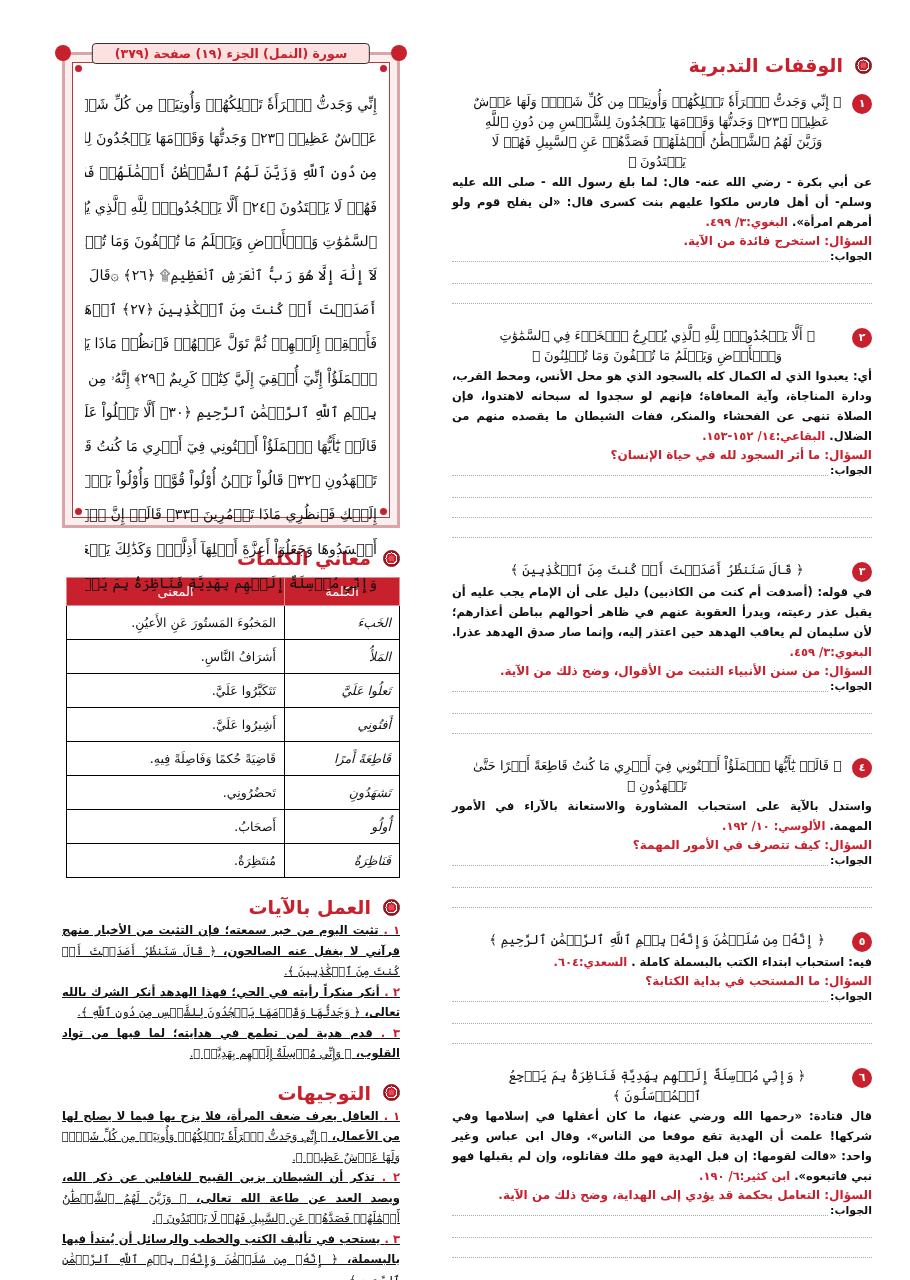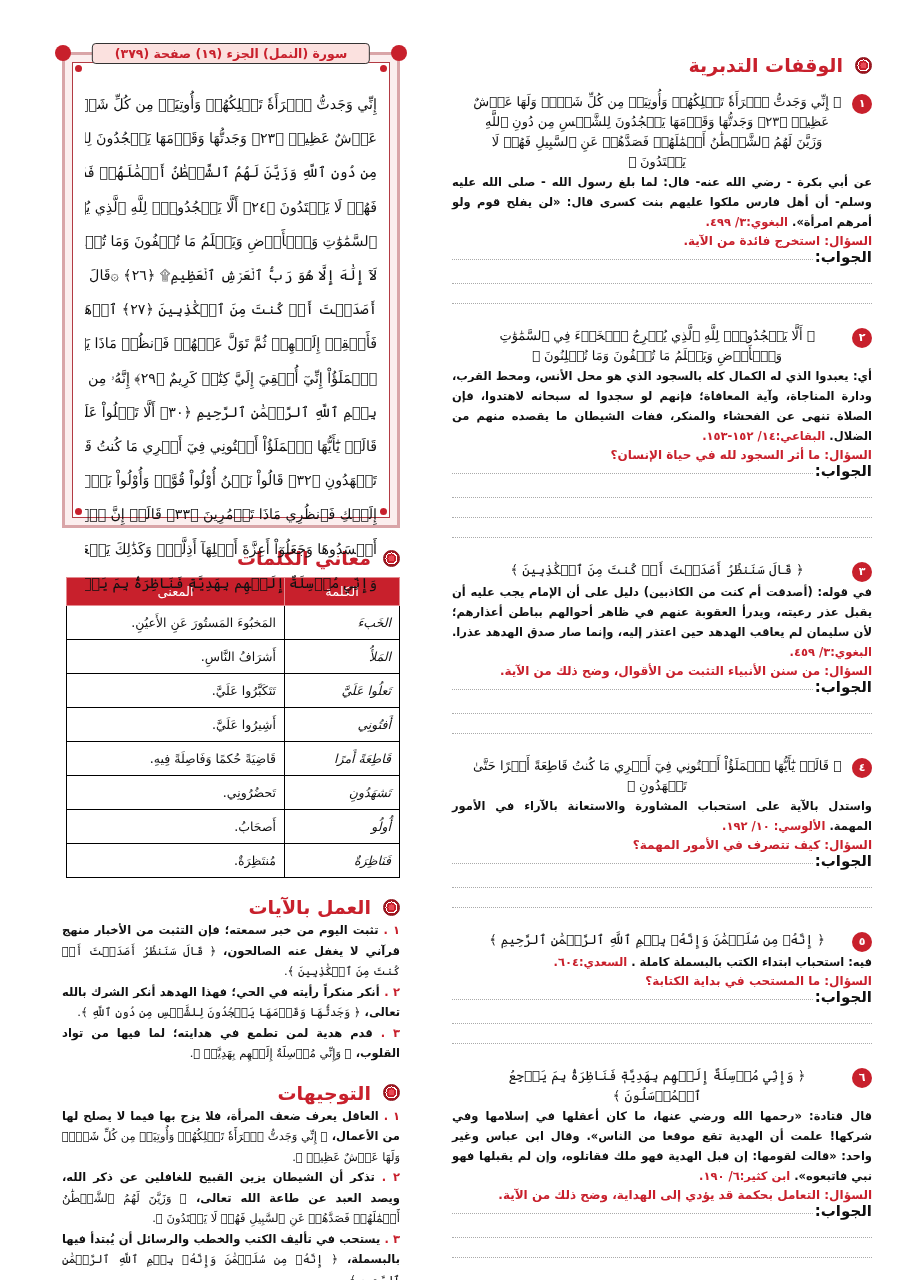--- a/index.html
+++ b/index.html
@@ -34,21 +34,21 @@
   .verse {
     font-family: "DejaVu Serif", "Liberation Serif", serif;
     font-size: 13px; line-height: 20px; text-align: center; flex: 1;
     padding-left: 20px;
   }
   .body-text {
     font-size: 11.5px; line-height: 20px; font-weight: bold; text-align: justify;
   }
   .cite { color: #c8202c; }
   .question { color: #c8202c; font-weight: bold; font-size: 12px; line-height: 18px; }
-  .answer-label { font-size: 15px; font-weight: bold; line-height: 14px; display: flex; align-items: flex-start; }
+  .answer-label { font-size: 11px; font-weight: bold; line-height: 14px; display: flex; align-items: center; }
   .answer-label .dots { flex: 1; border-bottom: 1px dotted #aaa; margin-right: 2px; height: 10px; }
   .dot-line { height: 20px; border-bottom: 1px dotted #aaa; }
 
   
   .left-col { position: absolute; top: 52px; left: 62px; width: 338px; }
   .mushaf {
     position: relative; width: 338px; height: 476px;
     border: 3px solid #d9a5a8; background: #fbeeee; padding: 7px;
   }
   .mushaf-inner {
@@ -71,21 +71,21 @@
   .words-title { margin-top: 17px; }
   table.words { width: 334px; border-collapse: collapse; margin-top: 6px; font-size: 13px; }
   table.words th {
     background: #c8202c; color: #fff; font-weight: normal; height: 28px; border: 1px solid #e48b90;
   }
   table.words td {
     height: 34px; border: 1px solid #000000; padding: 0 8px; font-family: "DejaVu Serif", serif; font-size: 12.5px;
   }
   table.words td.word { width: 115px; font-style: italic; }
   .practice-title { margin-top: 16px; }
-  .list-item { font-size: 11.5px; font-weight: bold; line-height: 20.5px; text-align: justify; }
+  .list-item { font-size: 11.5px; font-weight: bold; line-height: 20.5px; text-align: justify; text-decoration: underline; }
   .list-item .n { color: #c8202c; }
   .inline-verse { font-family: "DejaVu Serif", serif; font-weight: normal; font-size: 11.5px; }
 </style>
 </head>
 <body>
 
 <div class="right-col">
   <div class="section-title">
     <span class="rosette"></span>
     <span>الوقفات التدبرية</span>

